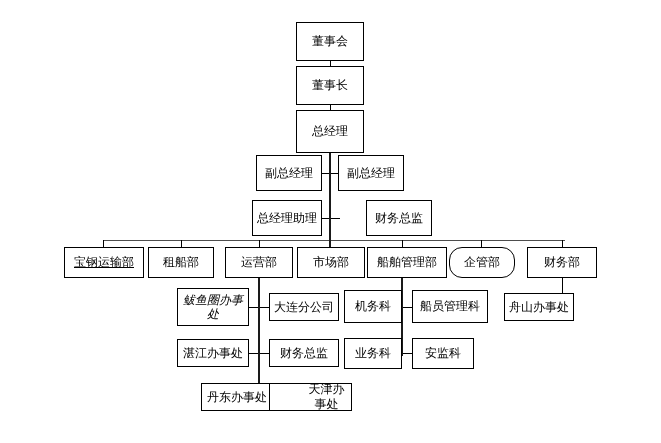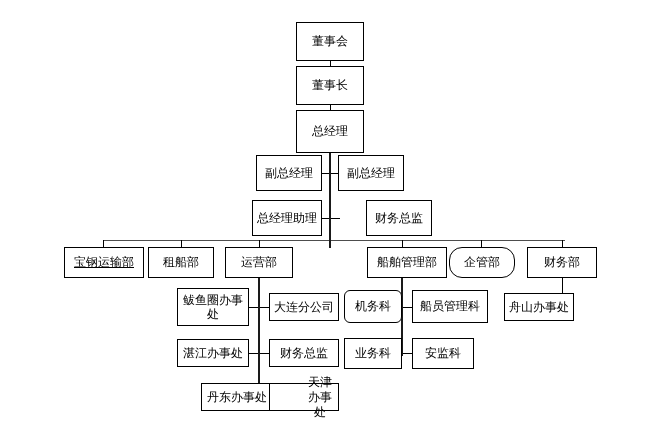--- a/index.html
+++ b/index.html
@@ -100,42 +100,43 @@
   <div class="node" style="left:252px; top:200px; width:70px; height:36px;">总经理助理</div>
 
   <div class="node" style="left:338px; top:200px; width:66px; height:36px;margin-left:28px;">财务总监</div>
 
   <div class="node" style="left:64px; top:247px; width:80px; height:31px;text-decoration:underline;">宝钢运输部</div>
 
   <div class="node" style="left:148px; top:247px; width:66px; height:31px;">租船部</div>
 
   <div class="node" style="left:225px; top:247px; width:68px; height:31px;">运营部</div>
 
+  <div class="node" style="left:297px; top:247px; width:68px; height:31px;">市场部</div>
 
   <div class="node" style="left:367px; top:247px; width:80px; height:31px;">船舶管理部</div>
 
   <div class="node" style="left:449px; top:247px; width:66px; height:31px;border-radius:13px;">企管部</div>
 
   <div class="node" style="left:527px; top:247px; width:70px; height:31px;">财务部</div>
 
-  <div class="node wrap" style="left:177px; top:288px; width:72px; height:38px;">鲅鱼圈办事处</div>
+  <div class="node wrap" style="left:177px; top:288px; width:72px; height:38px;font-style:italic;">鲅鱼圈办事处</div>
 
   <div class="node" style="left:269px; top:293px; width:70px; height:28px;">大连分公司</div>
 
-  <div class="node" style="left:344px; top:290px; width:58px; height:33px;border-radius:6px;">机务科</div>
+  <div class="node" style="left:344px; top:290px; width:58px; height:33px;">机务科</div>
 
   <div class="node" style="left:412px; top:290px; width:76px; height:33px;">船员管理科</div>
 
   <div class="node" style="left:504px; top:293px; width:70px; height:28px;">舟山办事处</div>
 
   <div class="node" style="left:177px; top:339px; width:72px; height:28px;">湛江办事处</div>
 
   <div class="node" style="left:269px; top:339px; width:70px; height:28px;">财务总监</div>
 
   <div class="node" style="left:412px; top:338px; width:62px; height:31px;">安监科</div>
 
   <div class="node" style="left:344px; top:338px; width:58px; height:31px;">业务科</div>
 
   <div class="node" style="left:177px; top:383px; width:72px; height:28px;margin-left:24px;">丹东办事处</div>
 
-  <div class="node" style="left:269px; top:383px; width:70px; height:28px;padding-left:34px;">天津办事处</div>
+  <div class="node" style="left:269px; top:383px; width:83px; height:28px;padding-left:34px;">天津办事处</div>
 
 </div>
 
 </body></html>

